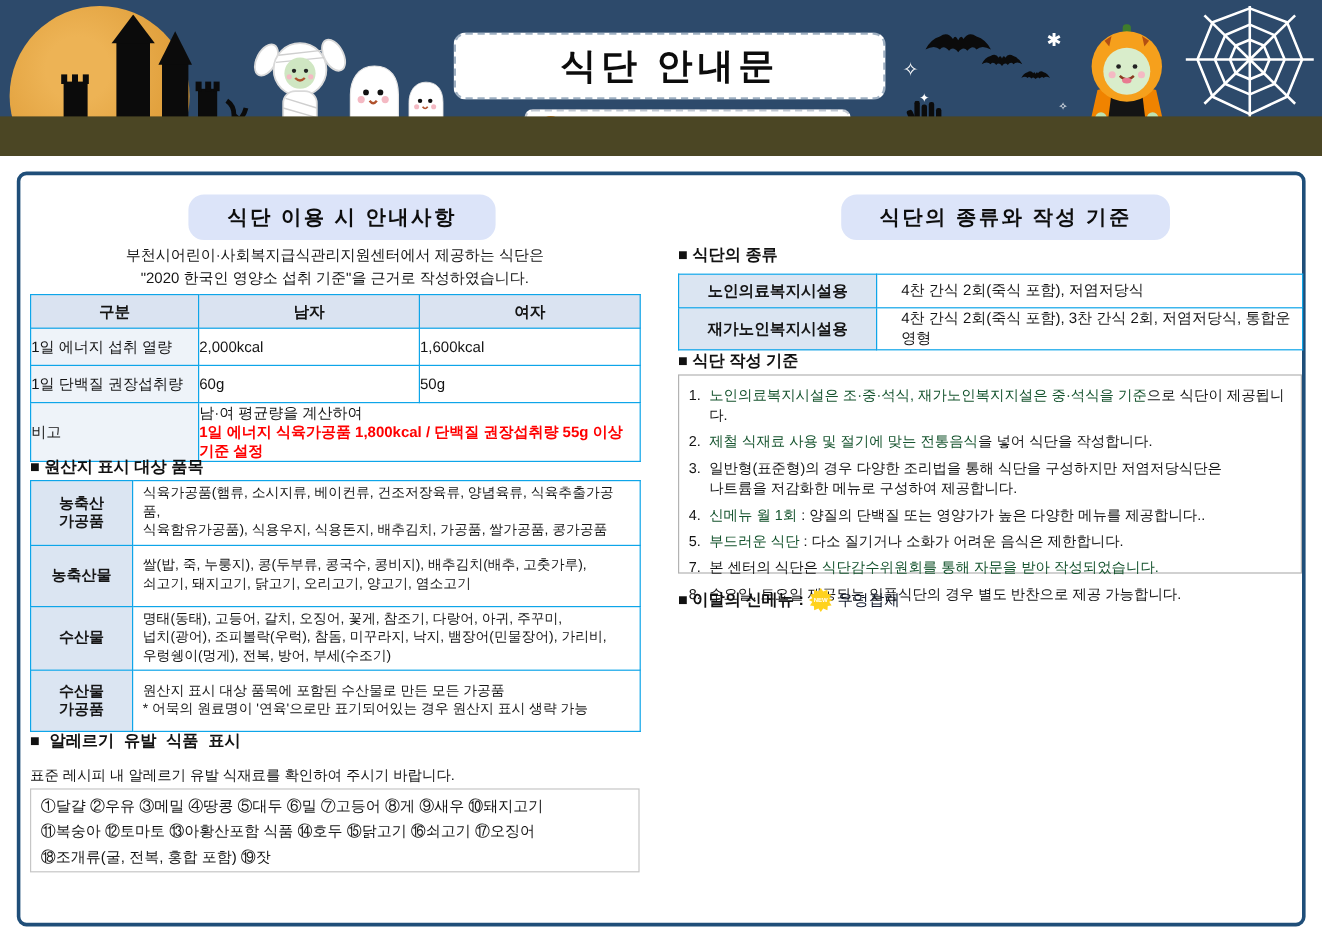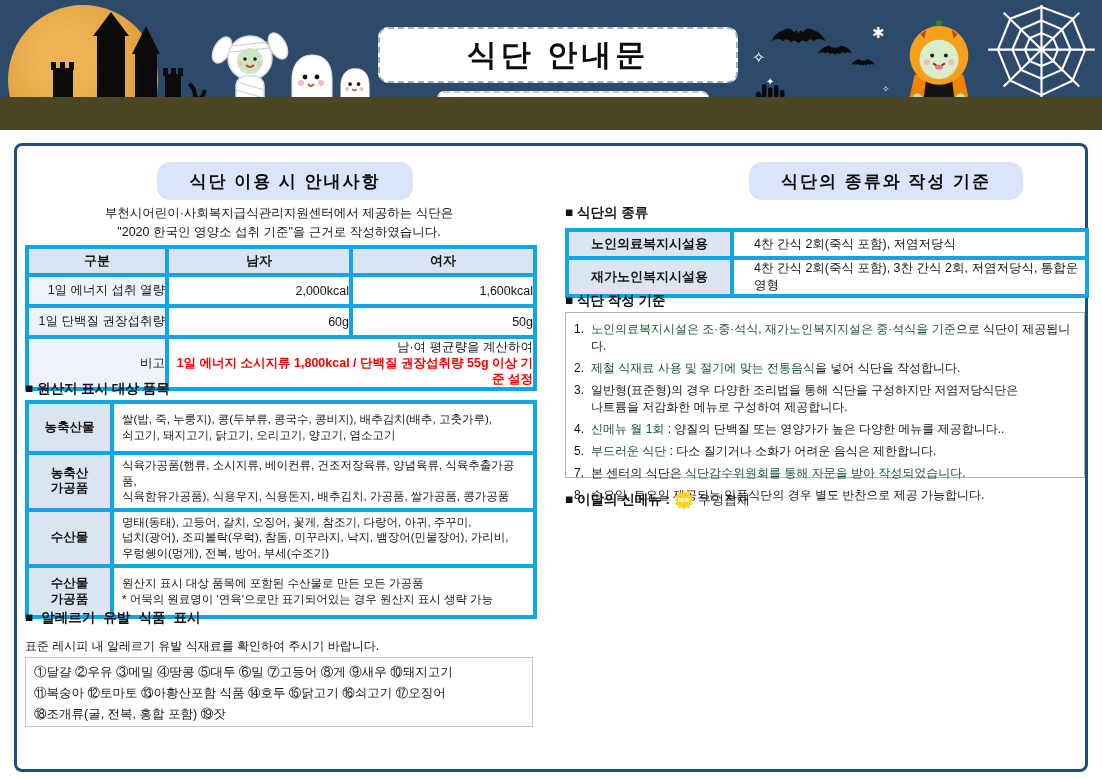--- a/index.html
+++ b/index.html
@@ -20,30 +20,30 @@
                border-radius:7px; display:inline-flex; align-items:center; padding:0 9px; gap:5px; }
   .org-badge span { font-size:12px; font-weight:bold; color:#15223d; white-space:nowrap; }
 
   
   .content { position:absolute; left:14px; top:143px; width:1074px; height:629px; background:#ffffff;
              border:3px solid #1f4e79; border-radius:8px; }
 
   .pill { position:absolute; background:#dce4f9; border-radius:13px; display:flex; align-items:center; justify-content:center; }
   .pill span { font-size:17px; font-weight:bold; color:#0d0d0d; letter-spacing:2px; }
   .pill1 { left:140px; top:16px; width:256px; height:38px; }
-  .pill2 { left:684px; top:16px; width:274px; height:38px;margin-left:48px; }
+  .pill2 { left:684px; top:16px; width:274px; height:38px; }
 
   .intro { position:absolute; left:8px; top:58px; width:508px; text-align:center; font-size:12.5px; color:#141414; line-height:19px; }
 
   table { border-collapse:collapse; table-layout:fixed; }
-  td, th { border:4px solid #0ea5e9; font-size:12.5px; color:#141414; }
+  td, th { border:1px solid #0ea5e9; font-size:12.5px; color:#141414; }
 
   .nutri-table { position:absolute; left:8px; top:99px; width:508px; }
   .nutri-table th { height:28px; background:#dae3f1; font-weight:bold; font-size:13px; text-align:center; }
-  .nutri-table td { height:31px; text-align:right; }
+  .nutri-table td { height:31px; text-align:left; }
   .nutri-table td.rowlabel { background:#eef3f9; }
   .note-cell { height:42px; line-height:16px; }
   .note-red { color:#ff0000; font-weight:bold; font-size:12.5px; }
 
   .sec-head { position:absolute; font-size:13.5px; font-weight:bold; color:#111; white-space:nowrap; }
 
   .origin-table { position:absolute; left:8px; top:254px; width:508px; }
   .origin-table td { font-size:11.5px; line-height:15.5px; padding:3px 8px; vertical-align:middle; overflow:hidden; }
   .origin-table td.rowlabel { width:85px; background:#dbe5f2; font-weight:bold; font-size:12.5px; text-align:center; padding:0; }
   .pre { white-space:pre-line; }
@@ -251,44 +251,44 @@
       </tr>
       <tr>
         <td class="rowlabel">1일 단백질 권장섭취량</td>
         <td>60g</td>
         <td>50g</td>
       </tr>
       <tr>
         <td class="rowlabel">비고</td>
         <td class="note-cell" colspan="2">
           <div>남·여 평균량을 계산하여</div>
-          <div class="note-red">1일 에너지 소시지류 1,800kcal / 단백질 권장섭취량 55g 이상 기준 설정</div>
+          <div class="note-red">1일 에너지 식육가공품 1,800kcal / 단백질 권장섭취량 55g 이상 기준 설정</div>
         </td>
       </tr>
     </tbody>
       </table>
 
     <div class="sec-head" style="left:8px; top:234px;">■ 원산지 표시 대상 품목</div>
 
     <table class="origin-table">
       <colgroup>
           <col style="width:85px">
           <col style="width:423px">
         </colgroup>
       <tbody>
           <tr class="r2">
-        <td class="rowlabel pre">농축산물</td>
-        <td class="pre">쌀(밥, 죽, 누룽지), 콩(두부류, 콩국수, 콩비지), 배추김치(배추, 고춧가루),
-쇠고기, 돼지고기, 닭고기, 오리고기, 양고기, 염소고기</td>
-      </tr>
-      <tr class="r2">
         <td class="rowlabel pre">농축산
 가공품</td>
         <td class="pre">식육가공품(햄류, 소시지류, 베이컨류, 건조저장육류, 양념육류, 식육추출가공품,
 식육함유가공품), 식용우지, 식용돈지, 배추김치, 가공품, 쌀가공품, 콩가공품</td>
+      </tr>
+      <tr class="r2">
+        <td class="rowlabel pre">농축산물</td>
+        <td class="pre">쌀(밥, 죽, 누룽지), 콩(두부류, 콩국수, 콩비지), 배추김치(배추, 고춧가루),
+쇠고기, 돼지고기, 닭고기, 오리고기, 양고기, 염소고기</td>
       </tr>
       <tr class="r3">
         <td class="rowlabel pre">수산물</td>
         <td class="pre">명태(동태), 고등어, 갈치, 오징어, 꽃게, 참조기, 다랑어, 아귀, 주꾸미,
 넙치(광어), 조피볼락(우럭), 참돔, 미꾸라지, 낙지, 뱀장어(민물장어), 가리비,
 우렁쉥이(멍게), 전복, 방어, 부세(수조기)</td>
       </tr>
       <tr class="r2">
         <td class="rowlabel pre">수산물
 가공품</td>

